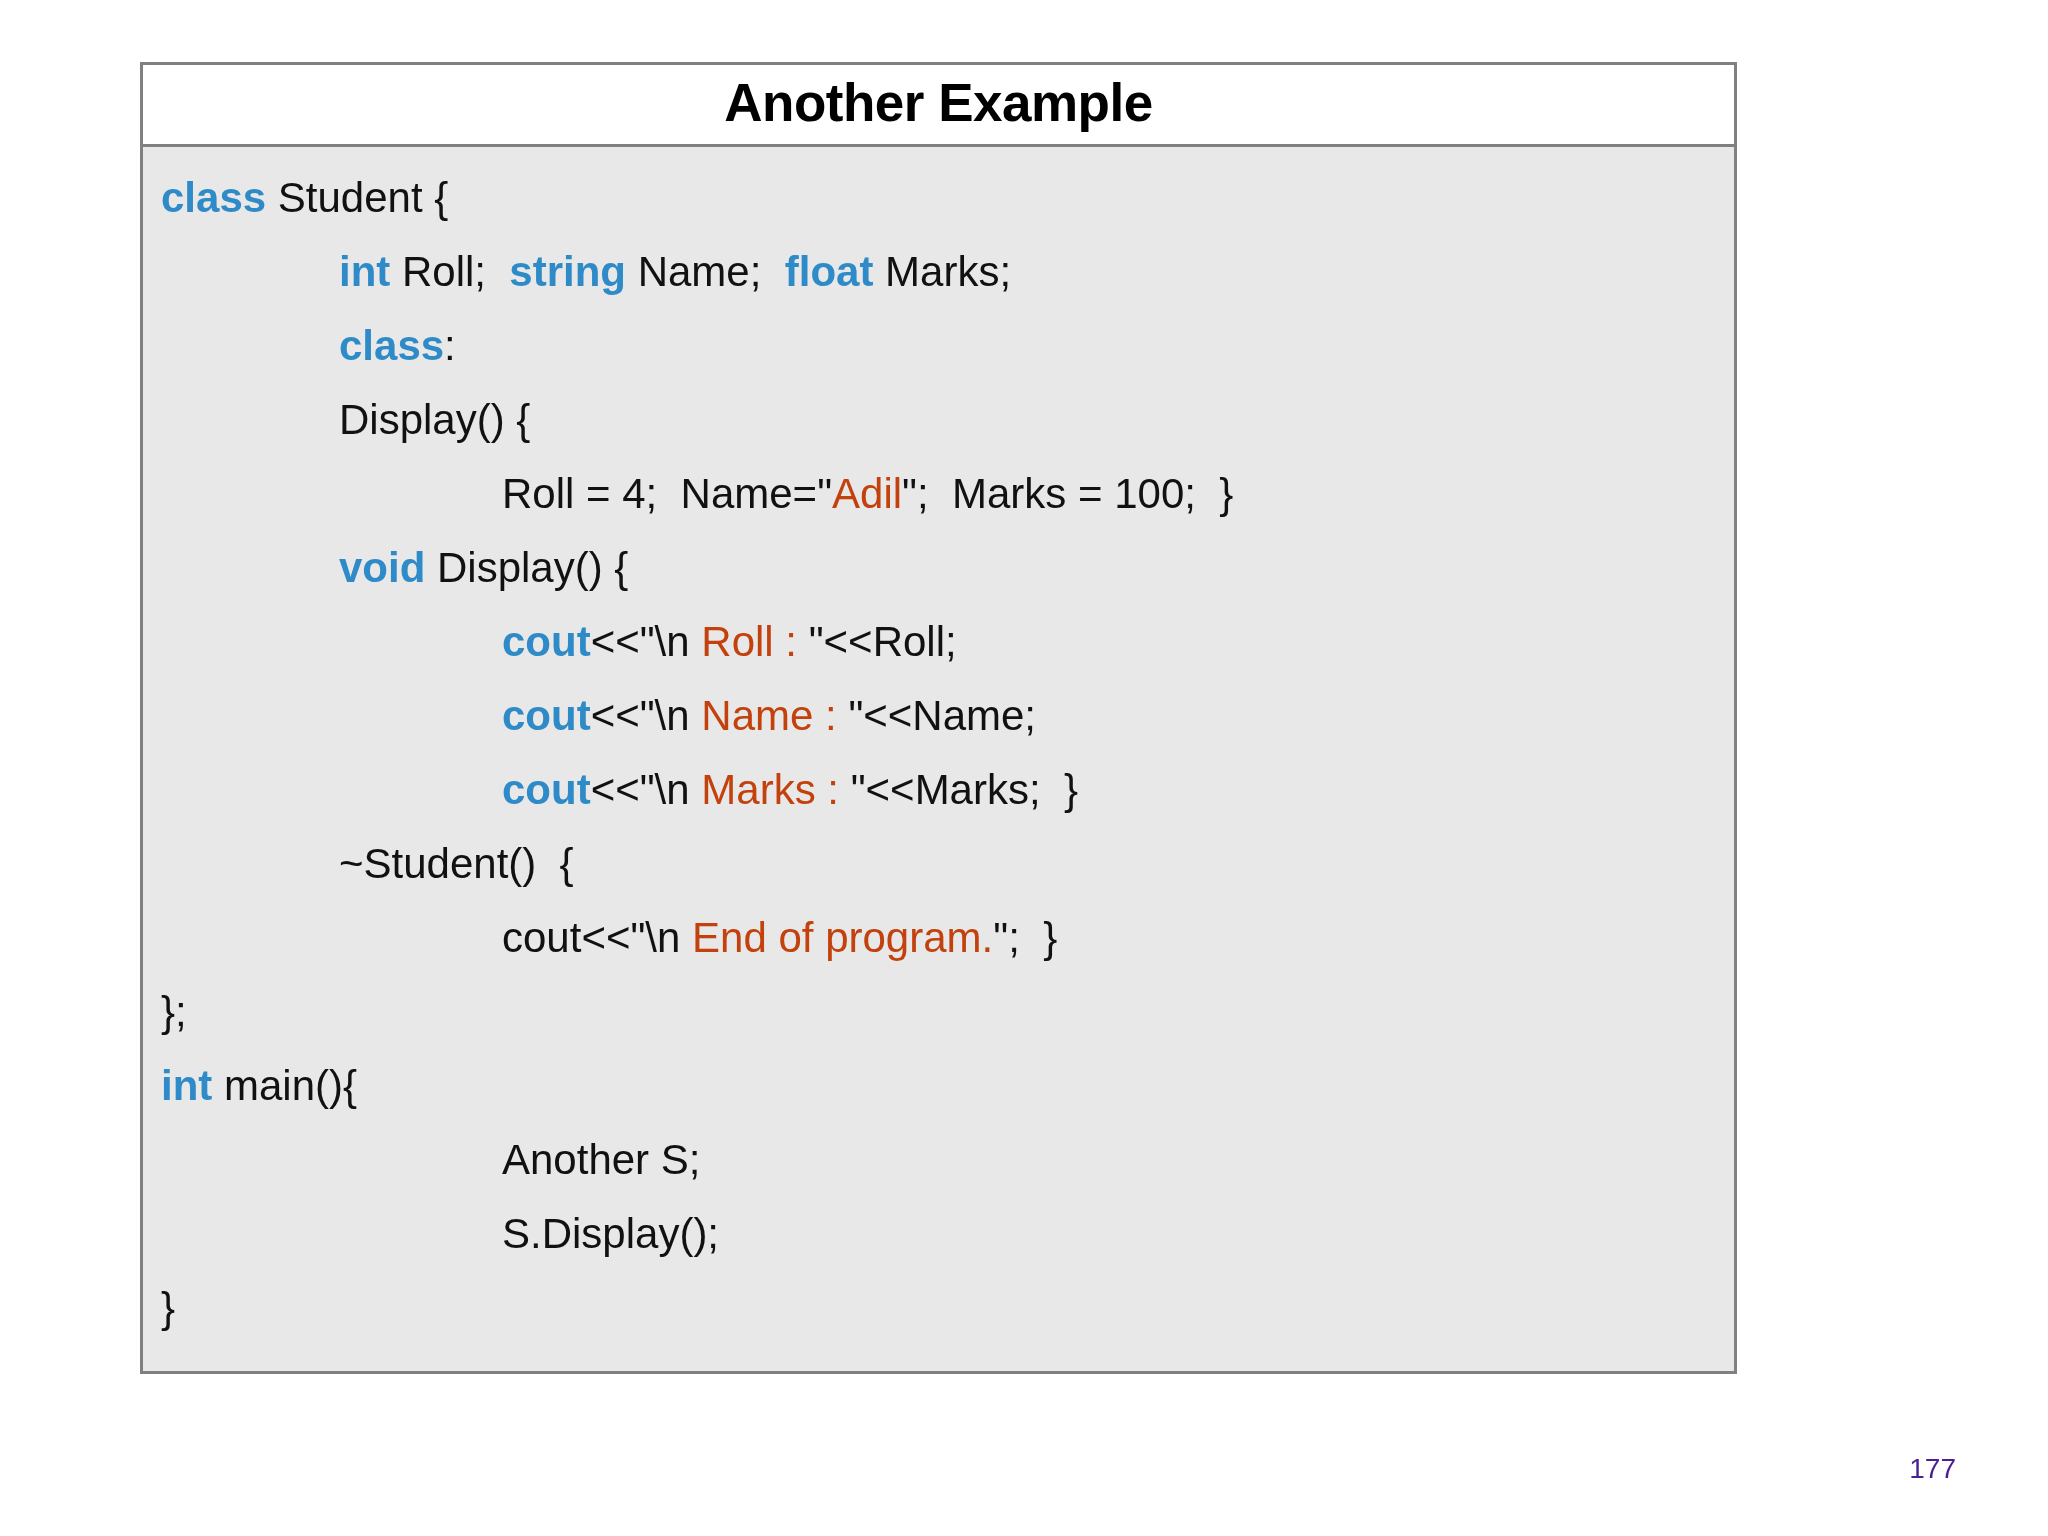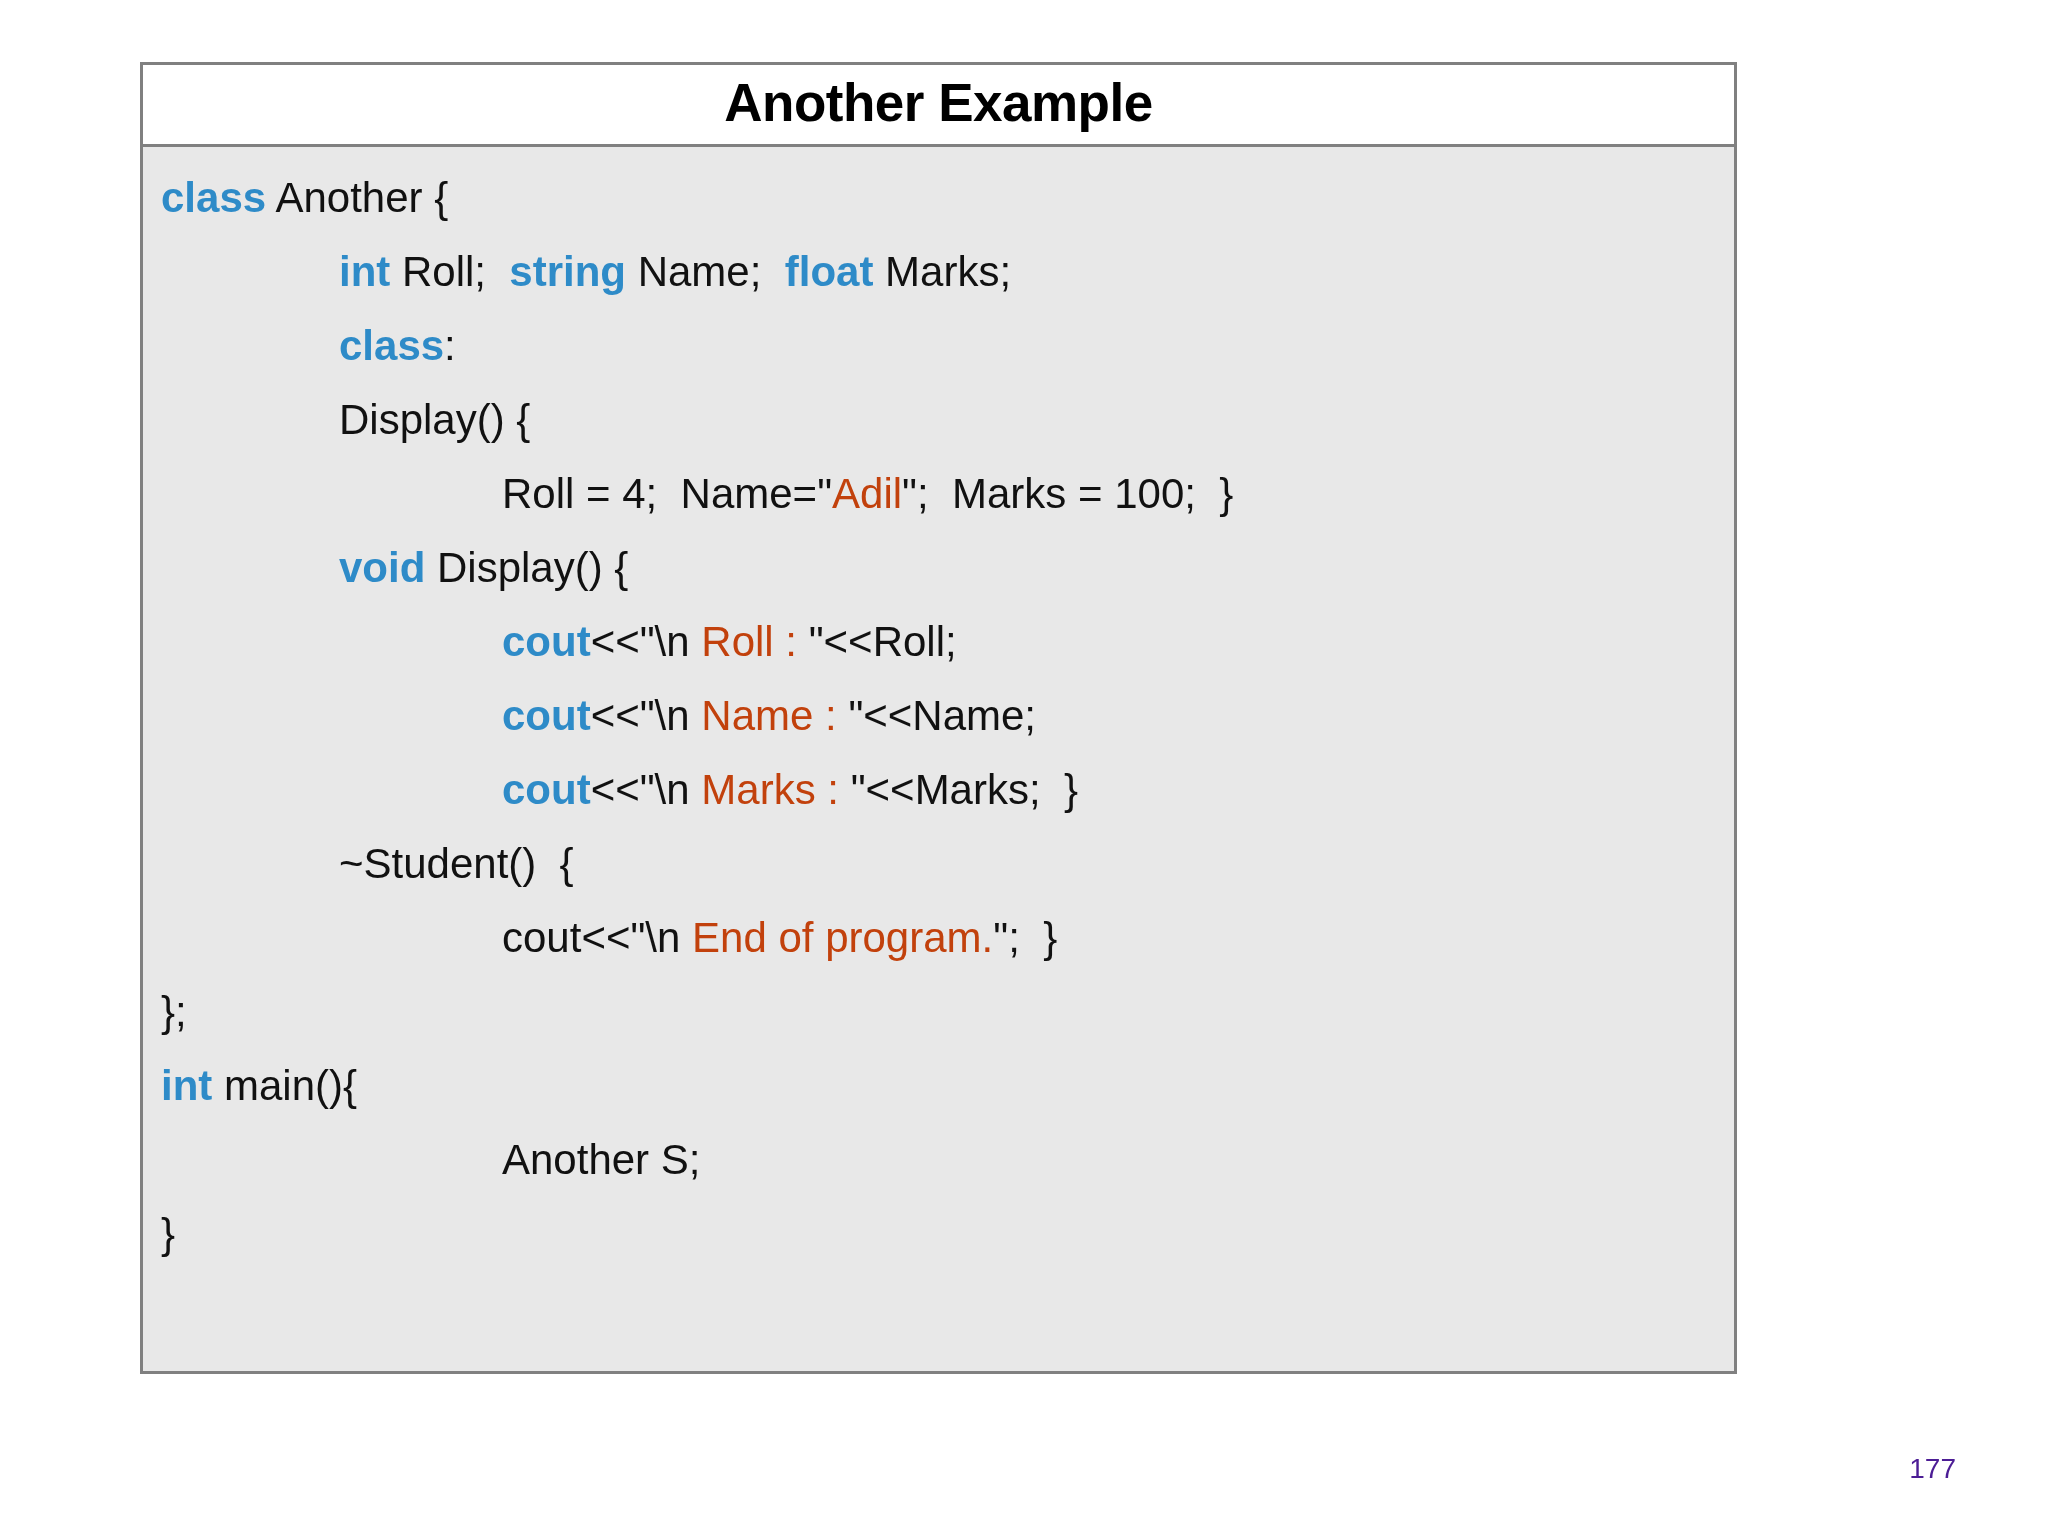--- a/index.html
+++ b/index.html
@@ -79,32 +79,33 @@
 </head>
 <body>
 
 <div id="slide">
 
   <div id="title-band">
     <div id="title-text">Another Example</div>
   </div>
 
   <div id="code-area">
-      <div class="code-line ind0"><span class="kw">class</span><span class="blk"> Another {</span></div>
+      <div class="code-line ind0"><span class="kw">class</span><span class="blk"> Student {</span></div>
       <div class="code-line ind1"><span class="kw">int</span><span class="blk"> Roll;  </span><span class="kw">string</span><span class="blk"> Name;  </span><span class="kw">float</span><span class="blk"> Marks;</span></div>
       <div class="code-line ind1"><span class="kw">class</span><span class="blk">:</span></div>
       <div class="code-line ind1"><span class="blk">Display() {</span></div>
       <div class="code-line ind2"><span class="blk">Roll = 4;  Name="</span><span class="str">Adil</span><span class="blk">";  Marks = 100;  }</span></div>
       <div class="code-line ind1"><span class="kw">void</span><span class="blk"> Display() {</span></div>
       <div class="code-line ind2"><span class="kw">cout</span><span class="blk">&lt;&lt;"\n </span><span class="str">Roll : </span><span class="blk">"&lt;&lt;Roll;</span></div>
       <div class="code-line ind2"><span class="kw">cout</span><span class="blk">&lt;&lt;"\n </span><span class="str">Name : </span><span class="blk">"&lt;&lt;Name;</span></div>
       <div class="code-line ind2"><span class="kw">cout</span><span class="blk">&lt;&lt;"\n </span><span class="str">Marks : </span><span class="blk">"&lt;&lt;Marks;  }</span></div>
       <div class="code-line ind1"><span class="blk">~Student()  {</span></div>
       <div class="code-line ind2"><span class="blk">cout&lt;&lt;"\n </span><span class="str">End of program.</span><span class="blk">";  }</span></div>
       <div class="code-line ind0"><span class="blk">};</span></div>
       <div class="code-line ind0"><span class="kw">int</span><span class="blk"> main(){</span></div>
       <div class="code-line ind2"><span class="blk">Another S;</span></div>
+      <div class="code-line ind2"><span class="blk">S.Display();</span></div>
       <div class="code-line ind0"><span class="blk">}</span></div>
     </div>
 
 </div>
 
 <div id="page-number">177</div>
 
 </body></html>

